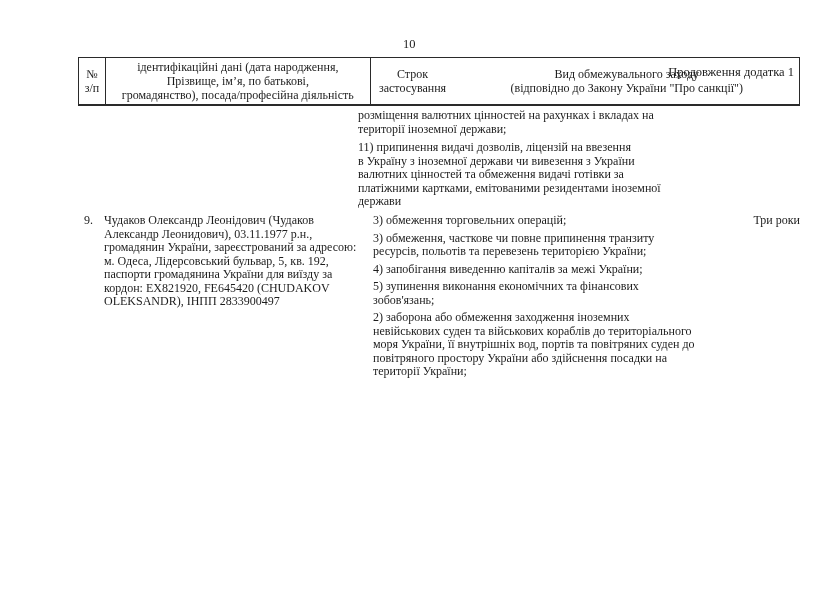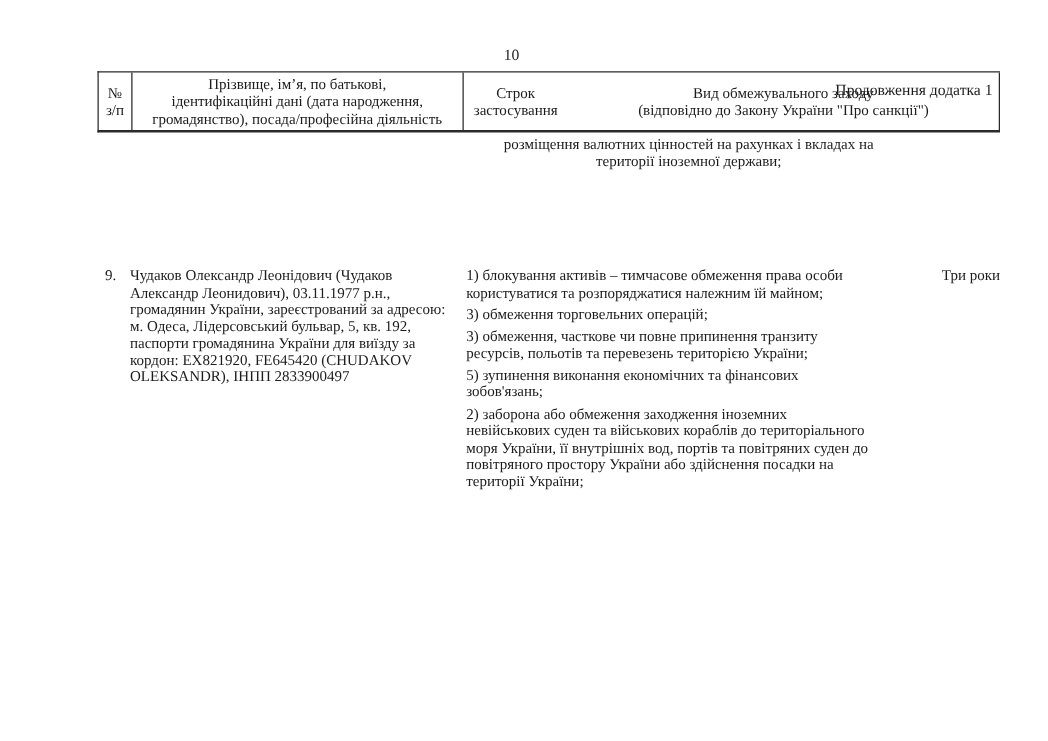--- a/index.html
+++ b/index.html
@@ -53,25 +53,24 @@
   .th-divider { border-right: 1px solid #2a2a2a; }
   .th-num { width: 27px; }
   .th-person { width: 265px; }
   .th-measures { width: 346px; }
   .th-term { width: 84px; }
 
   .cell-text { white-space: pre-line; }
 
   .carryover-cell {
     position: absolute;
-    left: 373px;
+    left: 358px;
     top: 109px;
     width: 356px;
     line-height: 13.5px;
-    text-align: center;
   }
   .carryover-cell .para { margin: 0 0 5px 0; }
 
   .row-number {
     position: absolute;
     left: 84px;
     top: 214px;
     line-height: 13.5px;
   }
   .person-cell {
@@ -105,55 +104,59 @@
 
   <div class="page-number">10</div>
   <div class="continuation-note">Продовження додатка 1</div>
 
   <div class="thead">
     <div class="th th-num th-divider">
       <div>№</div>
       <div>з/п</div>
     </div>
     <div class="th th-person th-divider">
+      <div>ідентифікаційні дані (дата народження,</div>
       <div>Прізвище, ім’я, по батькові,</div>
-      <div>ідентифікаційні дані (дата народження,</div>
       <div>громадянство), посада/професійна діяльність</div>
     </div>
     <div class="th th-term">
       <div>Строк</div>
       <div>застосування</div>
     </div>
     <div class="th th-measures th-divider">
       <div>Вид обмежувального заходу</div>
       <div>(відповідно до Закону України "Про санкції")</div>
     </div>
   </div>
 
   <div class="carryover-cell">
     <div class="para cell-text">розміщення валютних цінностей на рахунках і вкладах на
 території іноземної держави;</div>
+    <div class="para cell-text">11) припинення видачі дозволів, ліцензій на ввезення
+в Україну з іноземної держави чи вивезення з України
+валютних цінностей та обмеження видачі готівки за
+платіжними картками, емітованими резидентами іноземної
+держави</div>
   </div>
 
   <div class="row-number">9.</div>
 
   <div class="person-cell cell-text">Чудаков Олександр Леонідович (Чудаков
 Александр Леонидович), 03.11.1977 р.н.,
 громадянин України, зареєстрований за адресою:
 м. Одеса, Лідерсовський бульвар, 5, кв. 192,
 паспорти громадянина України для виїзду за
 кордон: EX821920, FE645420 (CHUDAKOV
 OLEKSANDR), ІНПП 2833900497</div>
 
   <div class="measures-cell">
-    <div class="para cell-text">1) блокування активів – тимчасове обмеження права особи
-користуватися та розпоряджатися належним їй майном;</div>
     <div class="para cell-text">3) обмеження торговельних операцій;</div>
     <div class="para cell-text">3) обмеження, часткове чи повне припинення транзиту
 ресурсів, польотів та перевезень територією України;</div>
+    <div class="para cell-text">4) запобігання виведенню капіталів за межі України;</div>
     <div class="para cell-text">5) зупинення виконання економічних та фінансових
 зобов'язань;</div>
     <div class="para cell-text">2) заборона або обмеження заходження іноземних
 невійськових суден та військових кораблів до територіального
 моря України, її внутрішніх вод, портів та повітряних суден до
 повітряного простору України або здійснення посадки на
 території України;</div>
   </div>
 
   <div class="term-cell">Три роки</div>

